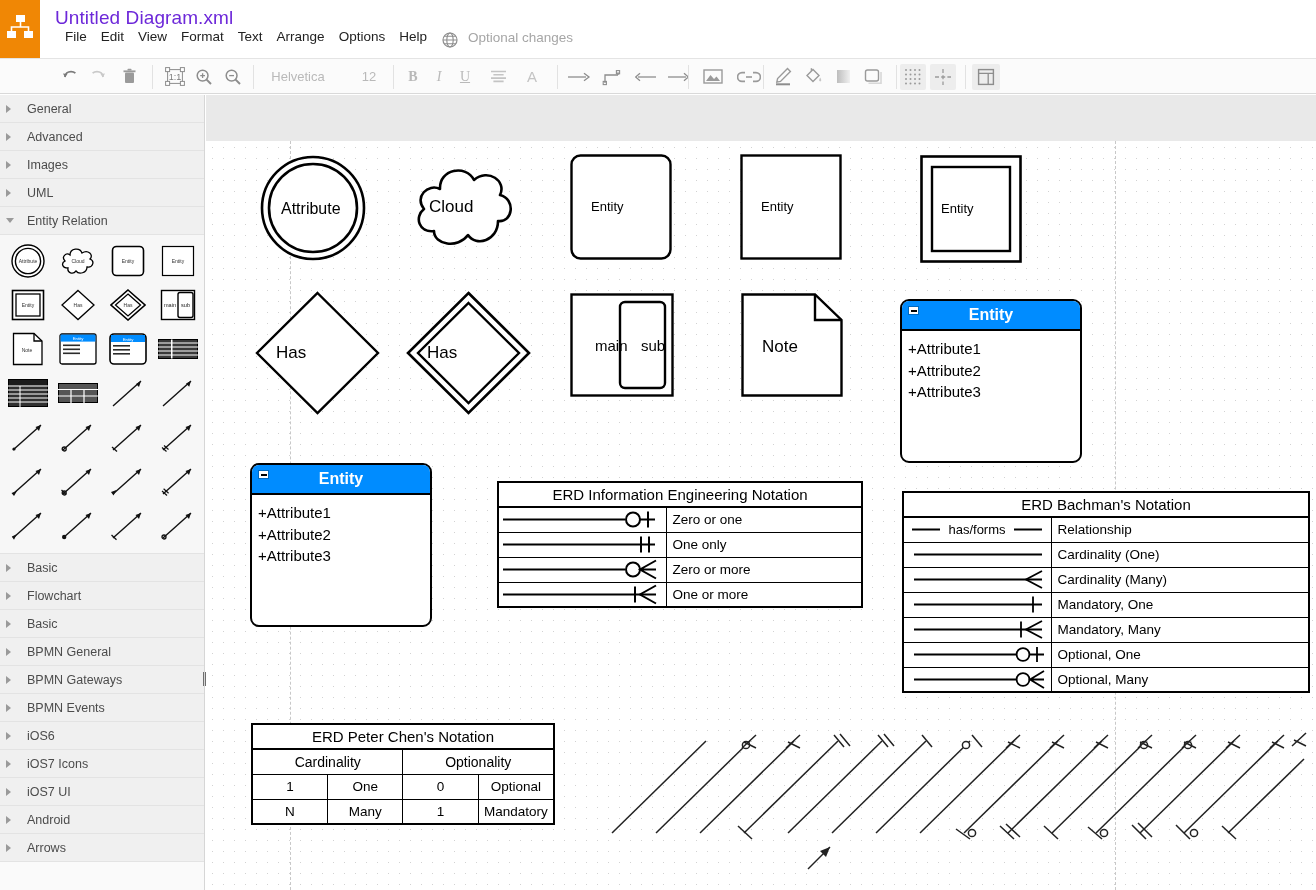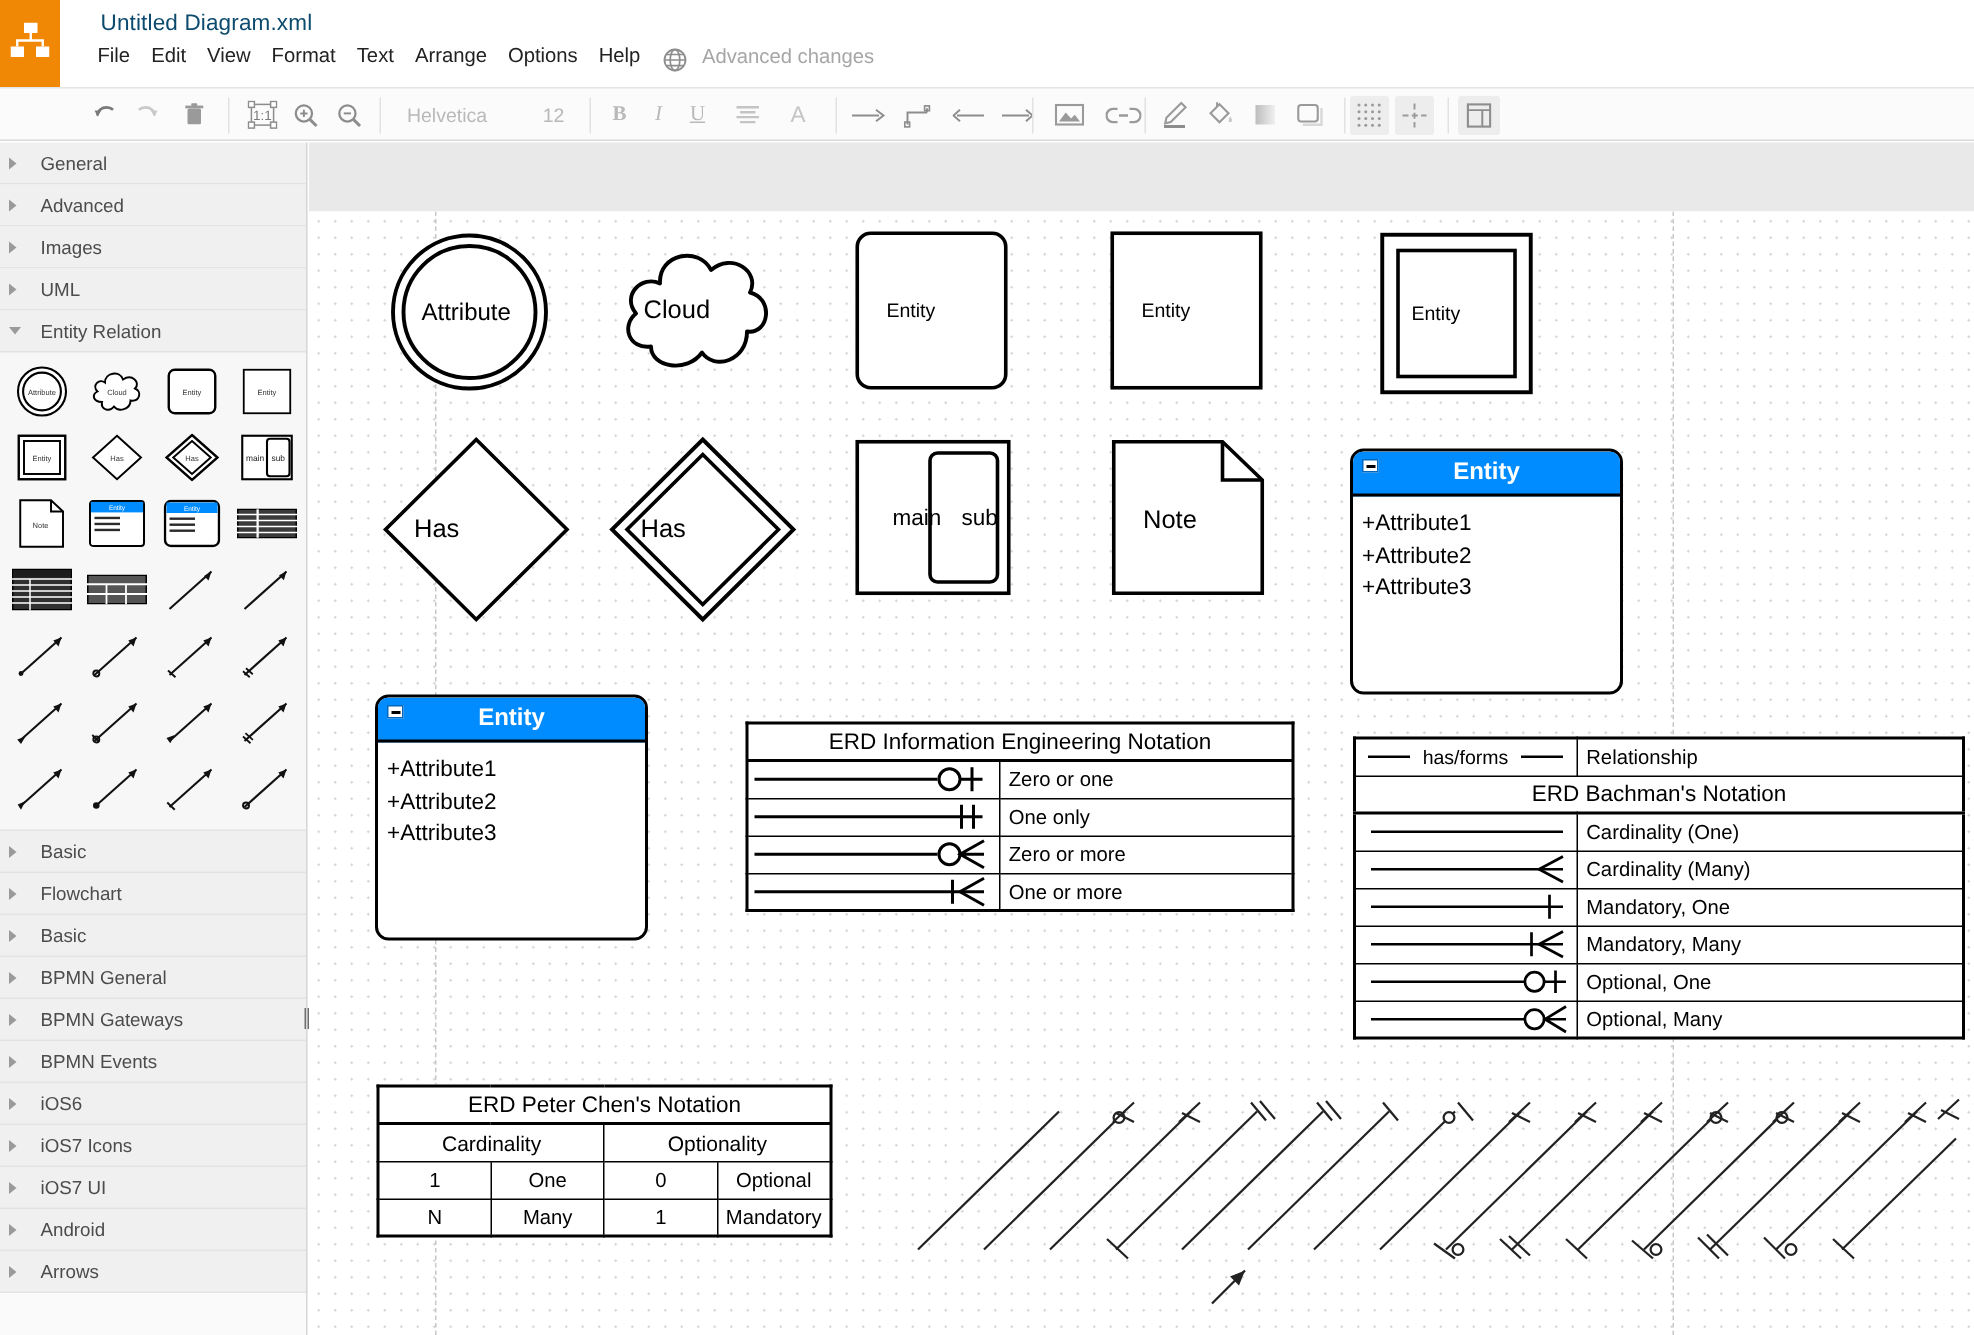--- a/index.html
+++ b/index.html
@@ -9,21 +9,21 @@
     background:#ffffff;
     -webkit-font-smoothing: antialiased;
   }
 
   
   #app { position:relative; width:1316px; height:890px; }
 
   .header { position:absolute; left:0; top:0; width:1316px; height:58px; background:#ffffff; }
   .logo { position:absolute; left:0; top:0; width:40px; height:58px; background:#F08705; }
   .logo svg { position:absolute; left:7px; top:15px; }
-  .doc-title { position:absolute; left:55px; top:7px; font-size:15px; color:#0c4a6e; letter-spacing:.1px;margin-left:12px; }
+  .doc-title { position:absolute; left:55px; top:7px; font-size:19px; color:#6d28d9; letter-spacing:.1px; }
   .menubar { position:absolute; left:58px; top:26px; height:22px; display:flex; align-items:center; }
   .menu-item { font-size:13.5px; color:#222; padding:0 7px; cursor:default; line-height:20px; }
   .globe-icon { margin:0 6px 0 8px; width:16px; height:16px; display:inline-block; position:relative; top:3px; }
   .unsaved { font-size:13.5px; color:#a6a6a6; margin-left:4px; }
 
   
   .toolbar { position:absolute; left:0; top:58px; width:1316px; height:36px; background:#fbfbfb;
              border-top:1px solid #e4e4e4; border-bottom:1px solid #d9d9d9; }
   .tb-group { position:absolute; top:0; height:35px; display:flex; align-items:center; gap:0px; }
   .tb-sep { position:absolute; top:6px; width:1px; height:24px; background:#e2e2e2; }
@@ -98,21 +98,21 @@
       <div class="menu-item">Arrange</div>
       <div class="menu-item">Options</div>
       <div class="menu-item">Help</div>
       <span class="globe-icon">
         <svg width="16" height="16" viewBox="0 0 16 16">
           <circle cx="8" cy="8" r="7" fill="none" stroke="#8d8d8d" stroke-width="1.2"></circle>
           <ellipse cx="8" cy="8" rx="3.2" ry="7" fill="none" stroke="#8d8d8d" stroke-width="1.1"></ellipse>
           <path d="M1.2 8 H14.8 M2.4 4.3 H13.6 M2.4 11.7 H13.6" stroke="#8d8d8d" stroke-width="1.1" fill="none"></path>
         </svg>
       </span>
-      <span class="unsaved">Advanced changes</span>
+      <span class="unsaved">Optional changes</span>
     </div>
   </div>
 
   <div class="toolbar">
     <div class="tb-group" style="left:55px;">
       <div class="tb-btn">
         <svg width="17" height="17" viewBox="0 0 17 17">
             <path d="M4 9 C4 5.5 7 3.6 10 3.6 C12.6 3.6 14.4 5.2 14.4 5.2" stroke="#7a7a7a" stroke-width="1.8" fill="none"></path>
             <path d="M4.1 9.6 L2 5.6 L6.4 5.9 Z" fill="#7a7a7a"></path>
           </svg>
@@ -742,30 +742,30 @@
               </svg>
         </td>
         <td class="txt">One or more</td>
       </tr>
     </tbody>
       </table>
 
     <table class="ntable" style="left:696px; top:350px; width:408px;">
       <tbody>
           <tr>
+        <td class="title" colspan="2">ERD Bachman's Notation</td>
+      </tr>
+      <tr>
         <td class="sym" style="width:148px;">
           <svg width="146" height="23" viewBox="0 0 146 23">
                 <path d="M8 11.5 H36 M110 11.5 H138" stroke="#000" stroke-width="1.8"></path>
                 <text x="73" y="16" font-size="13" text-anchor="middle" fill="#000" font-family="Liberation Sans, sans-serif">has/forms</text>
               </svg>
         </td>
         <td class="txt">Relationship</td>
-      </tr>
-      <tr>
-        <td class="title" colspan="2">ERD Bachman's Notation</td>
       </tr>
       <tr>
         <td class="sym">
           <svg width="146" height="23" viewBox="0 0 146 23">
                 <path d="M10 11.5 H138" stroke="#000" stroke-width="1.8"></path>
               </svg>
         </td>
         <td class="txt">Cardinality (One)</td>
       </tr>
       <tr>

